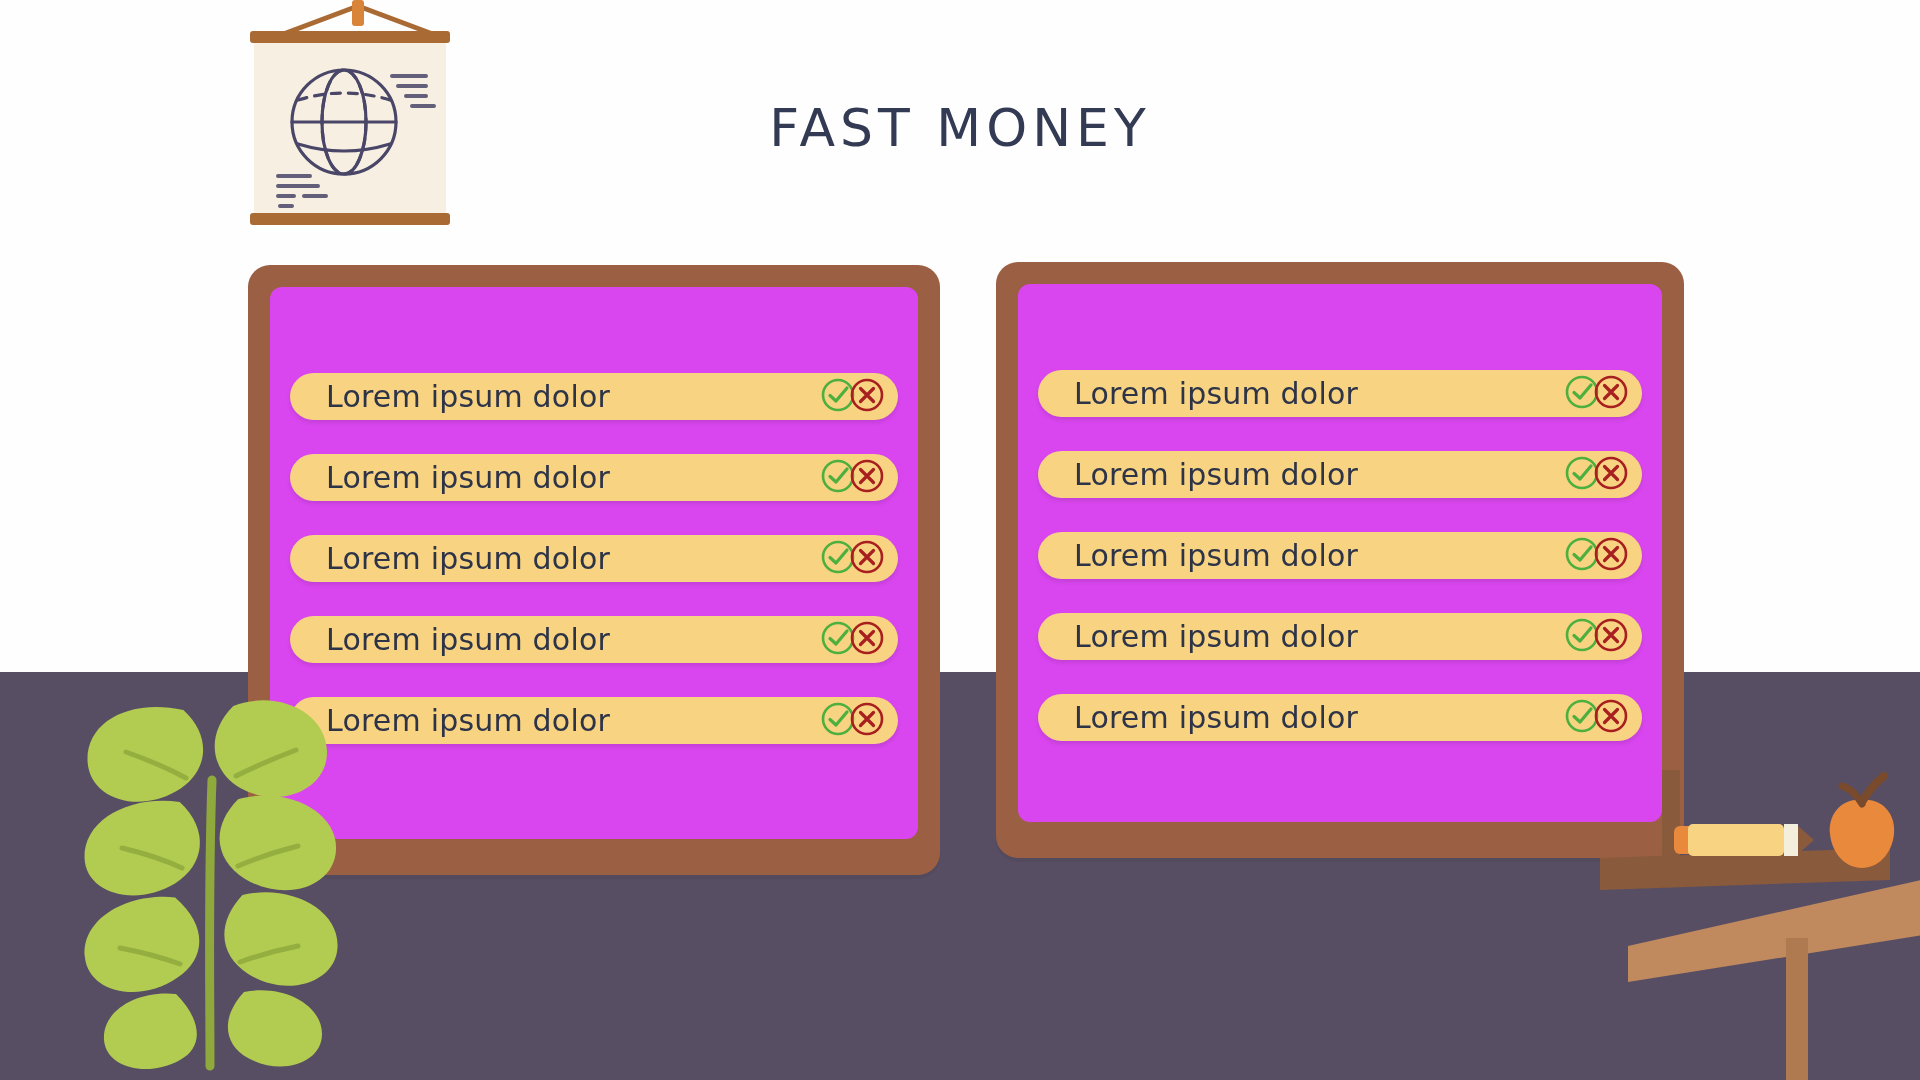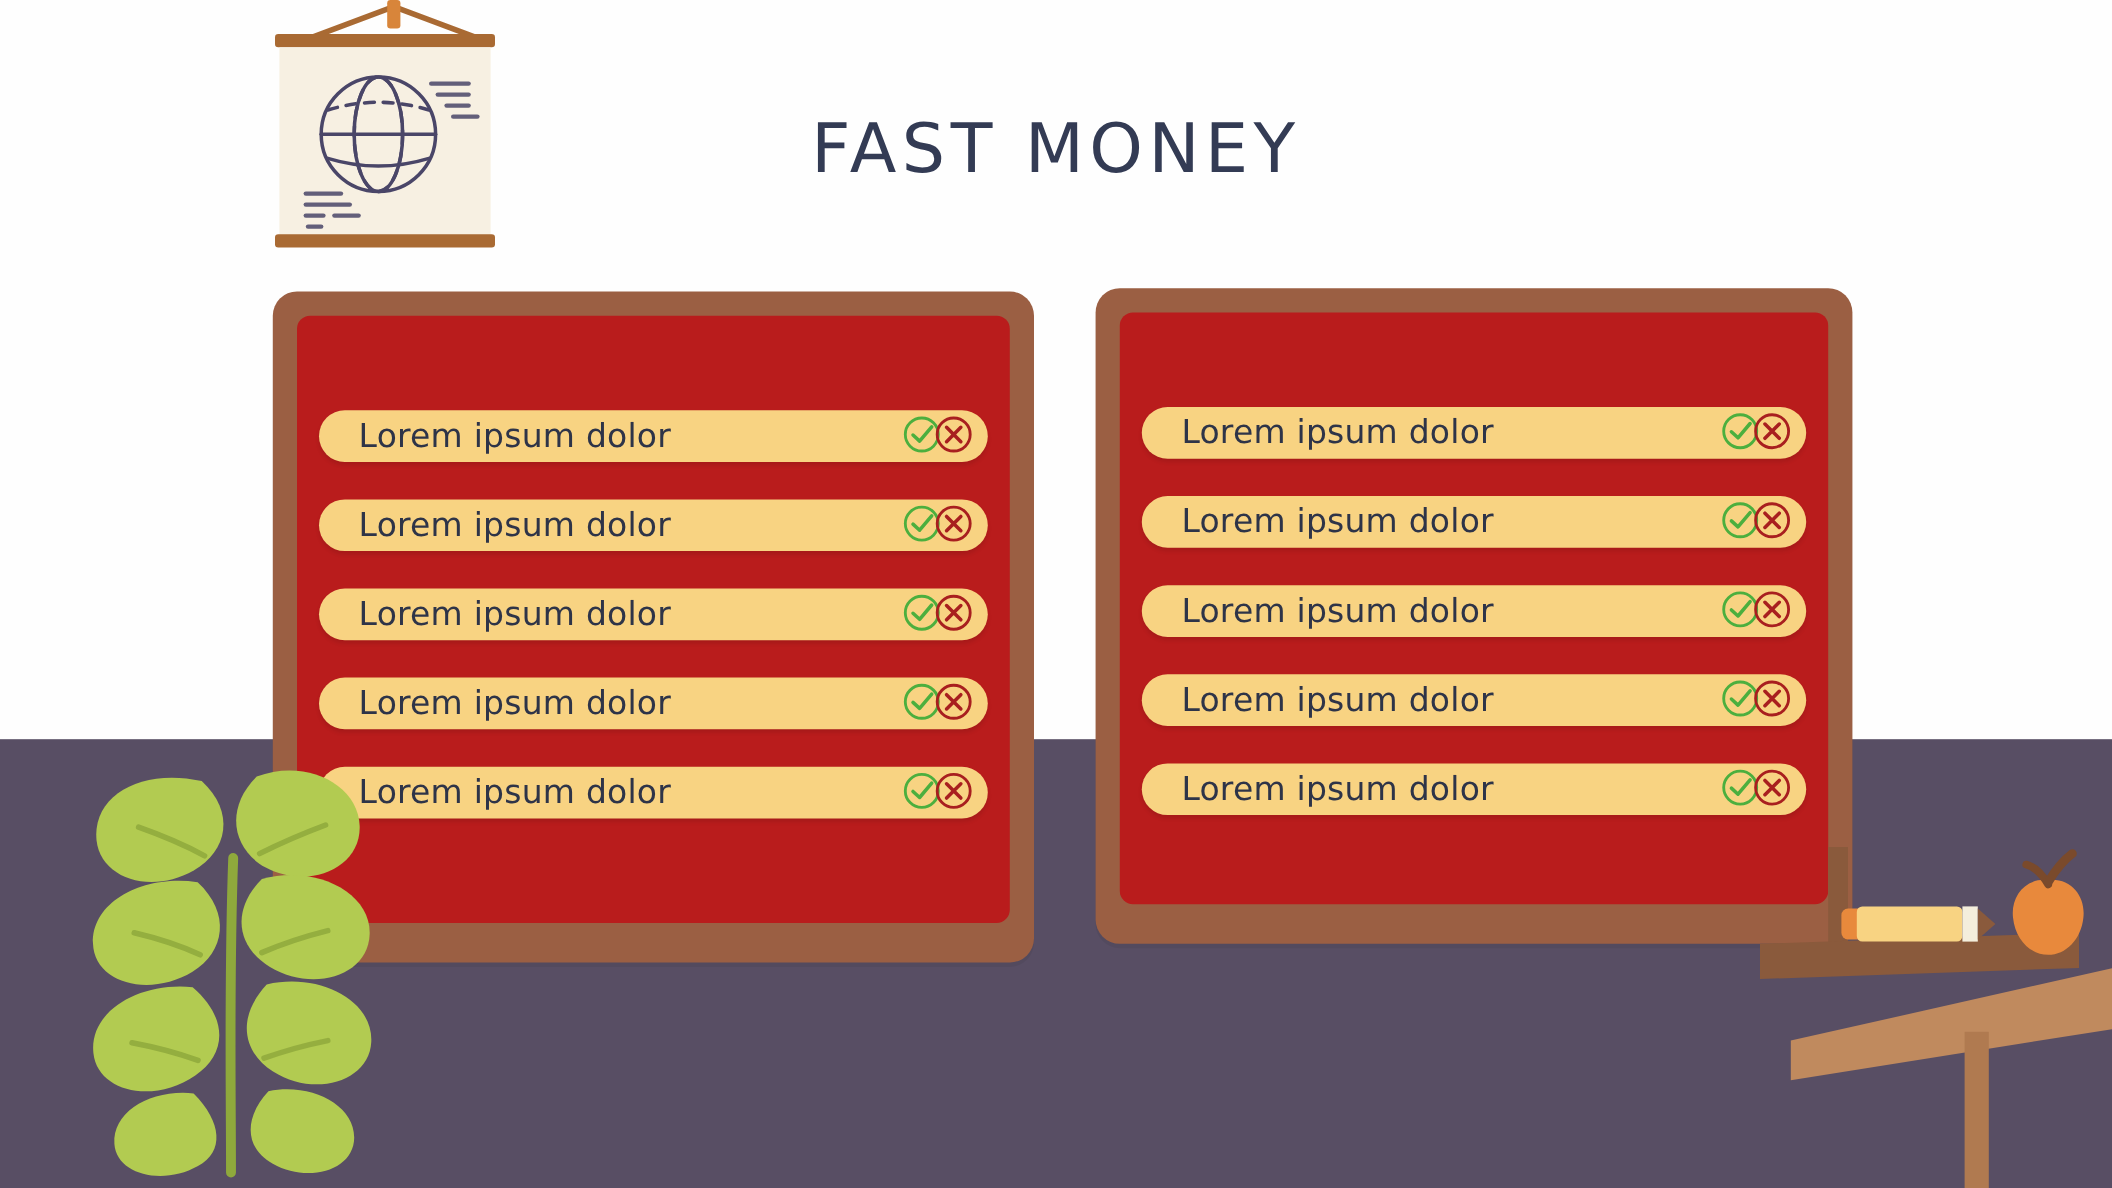--- a/index.html
+++ b/index.html
@@ -34,21 +34,21 @@
   }
 
   
   .title {
     position: absolute;
     left: 0;
     top: 98px;
     width: 1920px;
     text-align: center;
     font-family: "DejaVu Sans", sans-serif;
-    font-size: 62px;
+    font-size: 52px;
     font-weight: 400;
     letter-spacing: 5px;
     color: #333B54;
     z-index: 40;
   }
 
   
   .poster {
     position: absolute;
     left: 236px;
@@ -62,21 +62,21 @@
   .board {
     position: absolute;
     background: #9B5F43;
     border-radius: 22px;
     box-shadow: 0 4px 0 rgba(0,0,0,0.05);
     z-index: 20;
   }
   .board-inner {
     position: absolute;
     left: 22px; top: 22px; right: 22px; bottom: 36px;
-    background: #b91c1c;
+    background: #d946ef;
     border-radius: 12px;
     padding-left: 40px;
   }
   .board-left  { left: 248px;  top: 265px; width: 692px; height: 610px; }
   .board-right { left: 996px;  top: 262px; width: 688px; height: 596px; }
 
   .rows {
     position: absolute;
     left: 0; right: 0;
     top: 86px;

